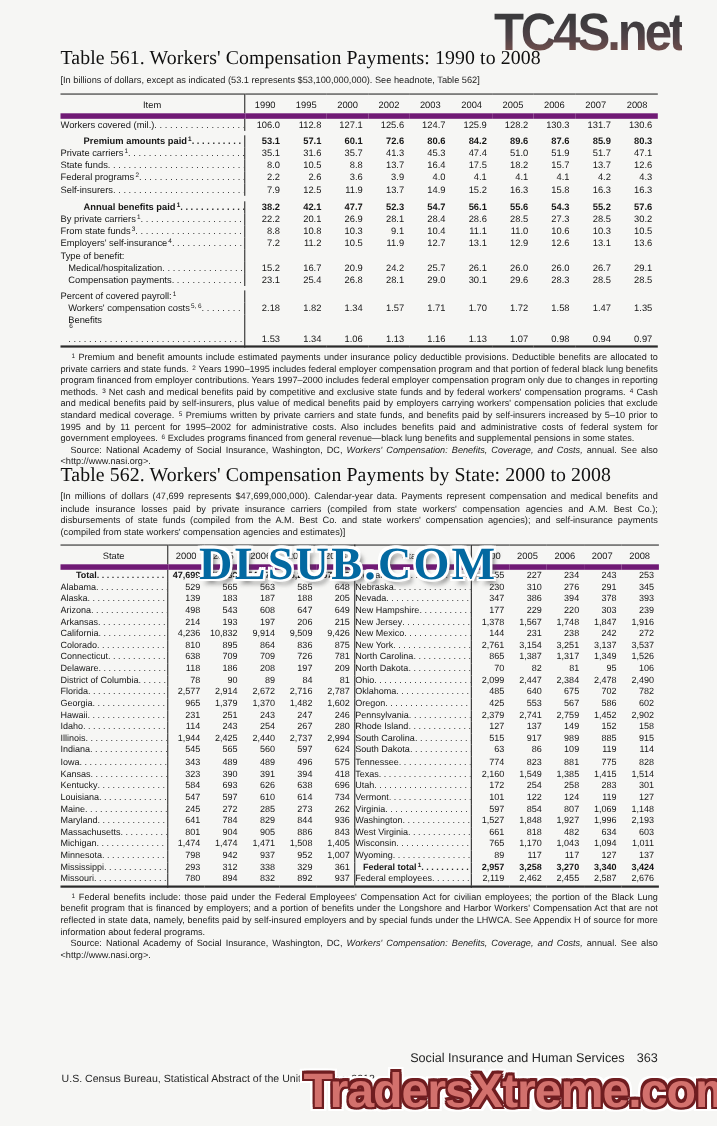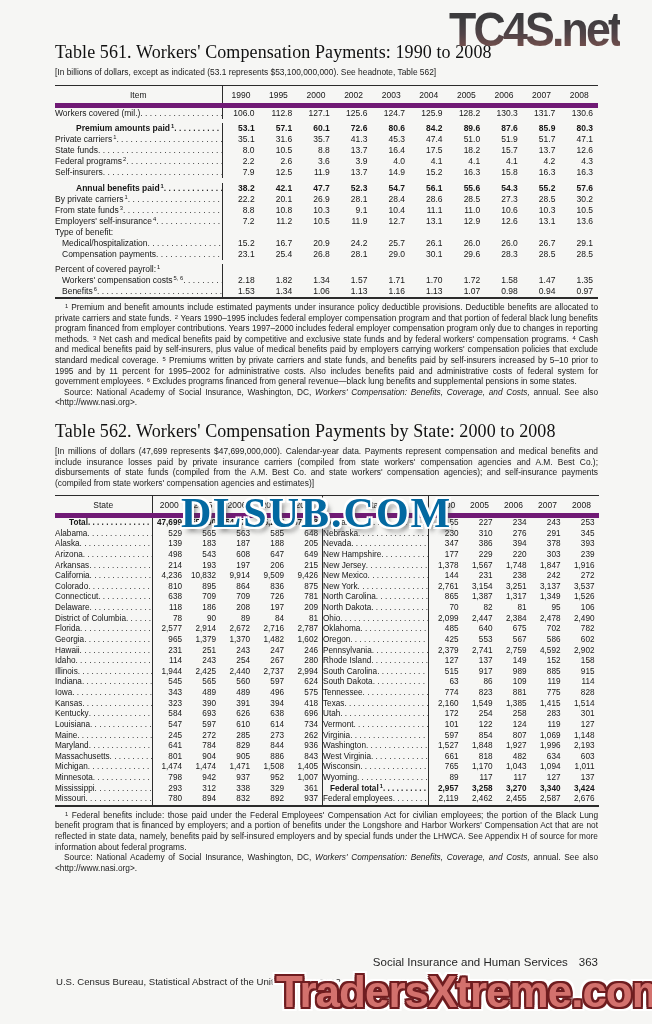--- a/index.html
+++ b/index.html
@@ -383,21 +383,21 @@
               <td class="val">1.57</td>
               <td class="val">1.71</td>
               <td class="val">1.70</td>
               <td class="val">1.72</td>
               <td class="val">1.58</td>
               <td class="val">1.47</td>
               <td class="val">1.35</td>
             </tr>
             <tr class="drow">
               <td class="lab">
-                <div class="labwrap" style="padding-left: 7px;">
+                <div class="labwrap" style="padding-left: 7px; flex-direction: column;">
                   <span>Benefits</span>
                   <span class="rsup">6</span>
                   <span class="lead"></span>
                 </div>
               </td>
               <td class="val">1.53</td>
               <td class="val">1.34</td>
               <td class="val">1.06</td>
               <td class="val">1.13</td>
               <td class="val">1.16</td>
@@ -973,21 +973,21 @@
               <tr class="drow">
                 <td class="lab">
                   <div class="labwrap">
                     <span>Pennsylvania</span>
                     <span class="lead"></span>
                   </div>
                 </td>
                 <td class="val">2,379</td>
                 <td class="val">2,741</td>
                 <td class="val">2,759</td>
-                <td class="val">4,592</td>
+                <td class="val">1,452</td>
                 <td class="val">2,902</td>
               </tr>
               <tr class="drow">
                 <td class="lab">
                   <div class="labwrap">
                     <span>Rhode Island</span>
                     <span class="lead"></span>
                   </div>
                 </td>
                 <td class="val">127</td>

